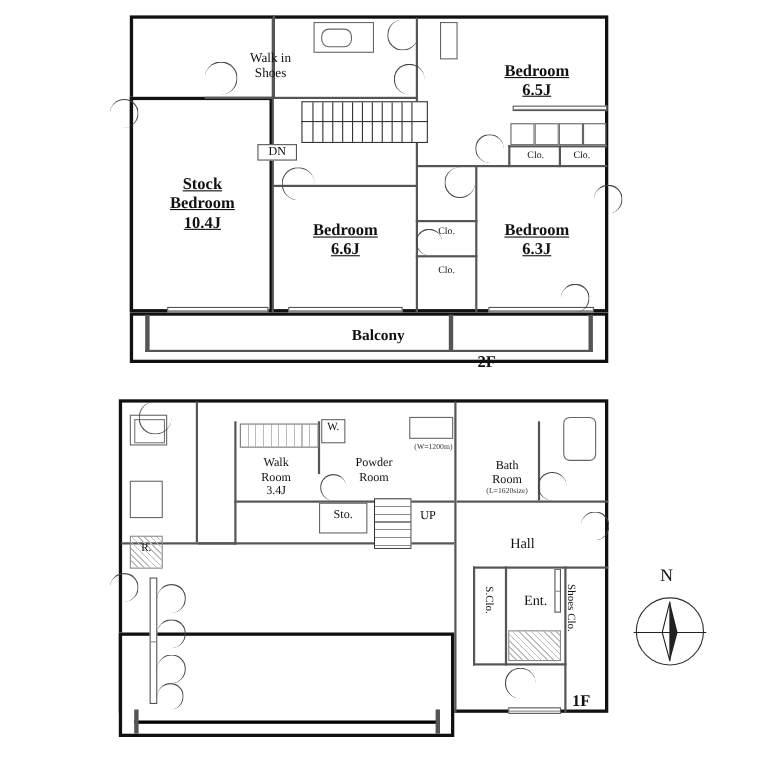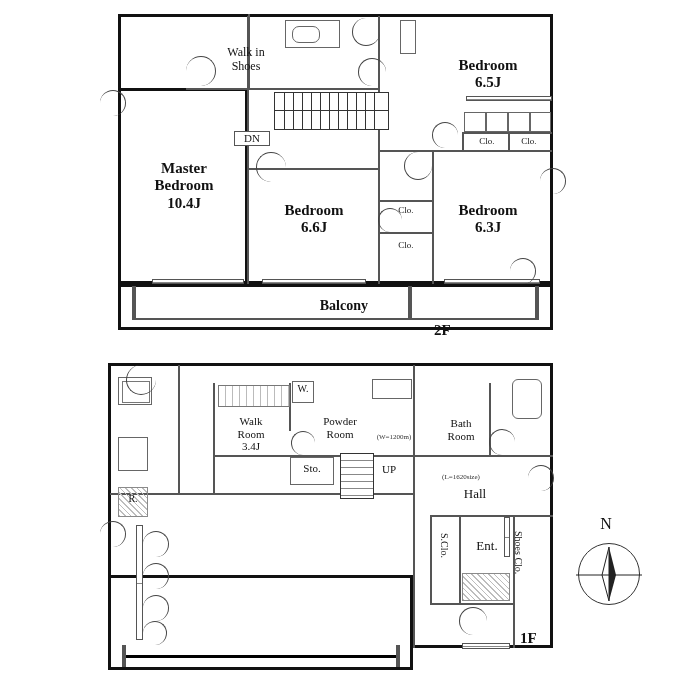--- a/index.html
+++ b/index.html
@@ -25,23 +25,23 @@
     border:1px solid #8a8a8a;box-sizing:border-box;
   }
   .lbl{position:absolute;text-align:center;line-height:1.15;}
   .lbl b{font-weight:700;}
   .t9{font-size:9px;}
   .t10{font-size:10px;}
   .t11{font-size:11px;}
   .t12{font-size:12px;font-family:Liberation Serif, serif;}
   .t13{font-size:13px;}
   .t14{font-size:14px;text-align:right;}
-  .t15{font-size:15px;}
+  .t15{font-size:15px;text-decoration:underline;}
   .t16{font-size:16px;}
-  .small{font-size:7px;color:#333;margin-top:31px;}
+  .small{font-size:7px;color:#333;}
 
   
   .arc{position:absolute;border:1px solid #444;border-radius:50%;box-sizing:border-box;}
   .arc-tl{border-right:none;border-bottom:none;}
   .arc-tr{border-left:none;border-bottom:none;}
   .arc-bl{border-right:none;border-top:none;}
 
   
   .slider{position:absolute;border:1px solid #555;background:#fff;box-sizing:border-box;}
   .slider:after{content:"";position:absolute;left:0;right:0;top:50%;height:1px;background:#888;}
@@ -148,21 +148,21 @@
     <div class="arc arc-tl" style="left:378px;top:208px;width:24px;height:24px;"></div>
     <div class="arc arc-tr" style="left:540px;top:168px;width:26px;height:26px;"></div>
     <div class="arc arc-tr" style="left:510px;top:258px;width:26px;height:26px;"></div>
 
     <div class="lbl t12" style="left:196px;top:46px;width:100px;">
       <span>Walk in</span><br>
       <span>Shoes</span>
     </div>
 
     <div class="lbl t15" style="left:128px;top:160px;width:112px;">
-      <b>Master</b><br>
+      <b>Stock</b><br>
       <b>Bedroom</b><br>
       <b>10.4J</b>
     </div>
 
     <div class="lbl t15" style="left:258px;top:202px;width:112px;">
       <b>Bedroom</b><br>
       <b>6.6J</b>
     </div>
 
     <div class="lbl t15" style="left:432px;top:57px;width:112px;">

